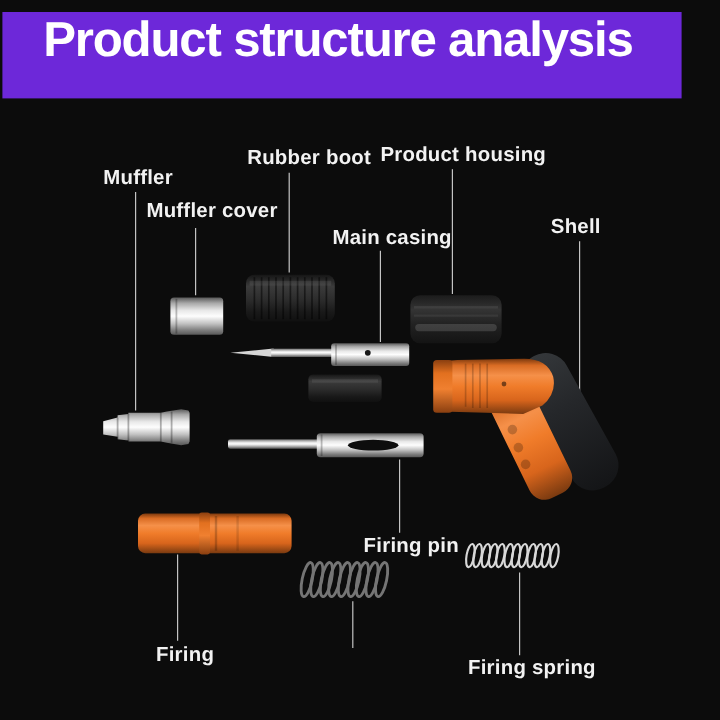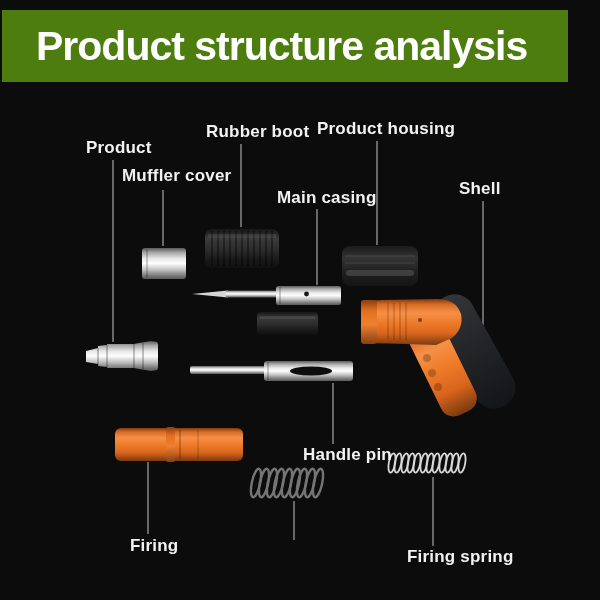--- a/index.html
+++ b/index.html
@@ -3,21 +3,21 @@
 <meta charset="utf-8">
 <style>
   html,body{margin:0;padding:0;background:#000;}
   .stage{
     position:relative;width:600px;height:600px;overflow:hidden;
     background:#0c0c0c;
     font-family:"Liberation Sans", sans-serif;
   }
   .banner{
     position:absolute;left:2px;top:10px;width:566px;height:72px;
-    background:#4d7c0f;display:flex;align-items:center;
+    background:#6d28d9;display:flex;
   }
   .banner .title{
     color:#ffffff;font-size:41px;font-weight:bold;letter-spacing:-1px;
     padding-left:34px;white-space:nowrap;
   }
   .diagram-svg{position:absolute;left:0;top:0;}
   .label{
     position:absolute;color:#f2f2f2;font-size:17px;font-weight:600;
     letter-spacing:.2px;white-space:nowrap;
   }
@@ -197,22 +197,22 @@
       <ellipse cx="424" cy="463" rx="3.2" ry="9.8" transform="rotate(10 424 463)"></ellipse>
       <ellipse cx="430" cy="463" rx="3.2" ry="9.8" transform="rotate(10 430 463)"></ellipse>
       <ellipse cx="436" cy="463" rx="3.2" ry="9.8" transform="rotate(10 436 463)"></ellipse>
       <ellipse cx="443" cy="463" rx="3.2" ry="9.8" transform="rotate(10 443 463)"></ellipse>
       <ellipse cx="449" cy="463" rx="3.2" ry="9.8" transform="rotate(10 449 463)"></ellipse>
       <ellipse cx="455" cy="463" rx="3.2" ry="9.8" transform="rotate(10 455 463)"></ellipse>
       <ellipse cx="462" cy="463" rx="3.2" ry="9.8" transform="rotate(10 462 463)"></ellipse>
     </g>
   </svg>
 
-  <div class="label" style="left:86px;top:138px">Product</div>
+  <div class="label" style="left:86px;top:138px">Muffler</div>
   <div class="label" style="left:206px;top:122px">Rubber boot</div>
   <div class="label" style="left:122px;top:166px">Muffler cover</div>
   <div class="label" style="left:277px;top:188px">Main casing</div>
   <div class="label" style="left:317px;top:119px">Product housing</div>
   <div class="label" style="left:459px;top:179px">Shell</div>
   <div class="label" style="left:130px;top:536px">Firing</div>
-  <div class="label" style="left:303px;top:445px">Handle pin</div>
-  <div class="label" style="left:407px;top:547px">Firing spring</div>
+  <div class="label" style="left:303px;top:445px">Firing pin</div>
+  <div class="label" style="left:390px;top:547px">Firing spring</div>
 </div>
 
 </body></html>

